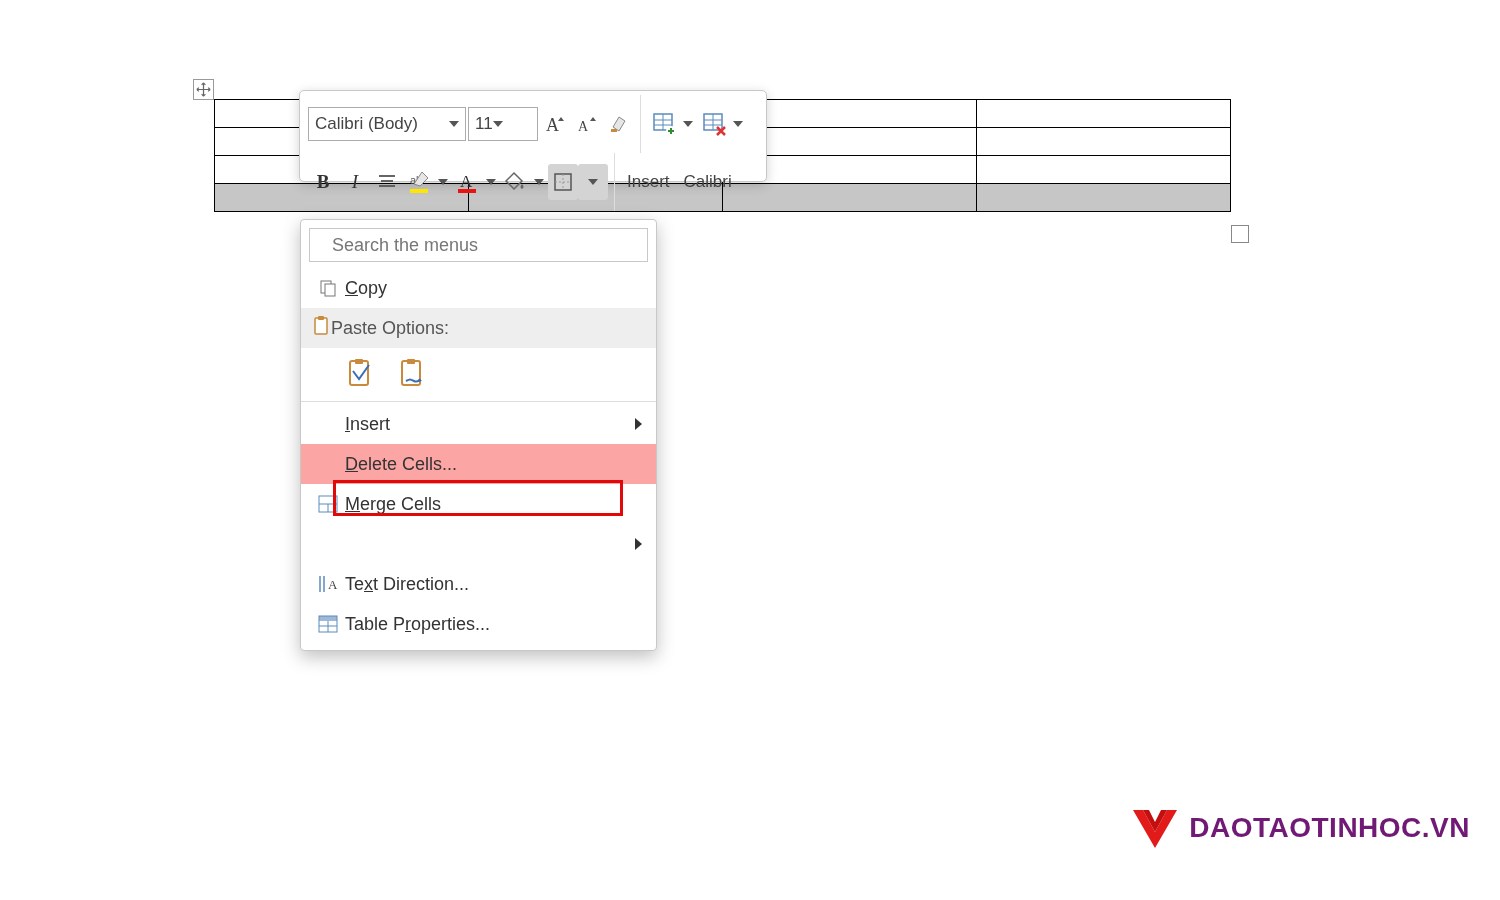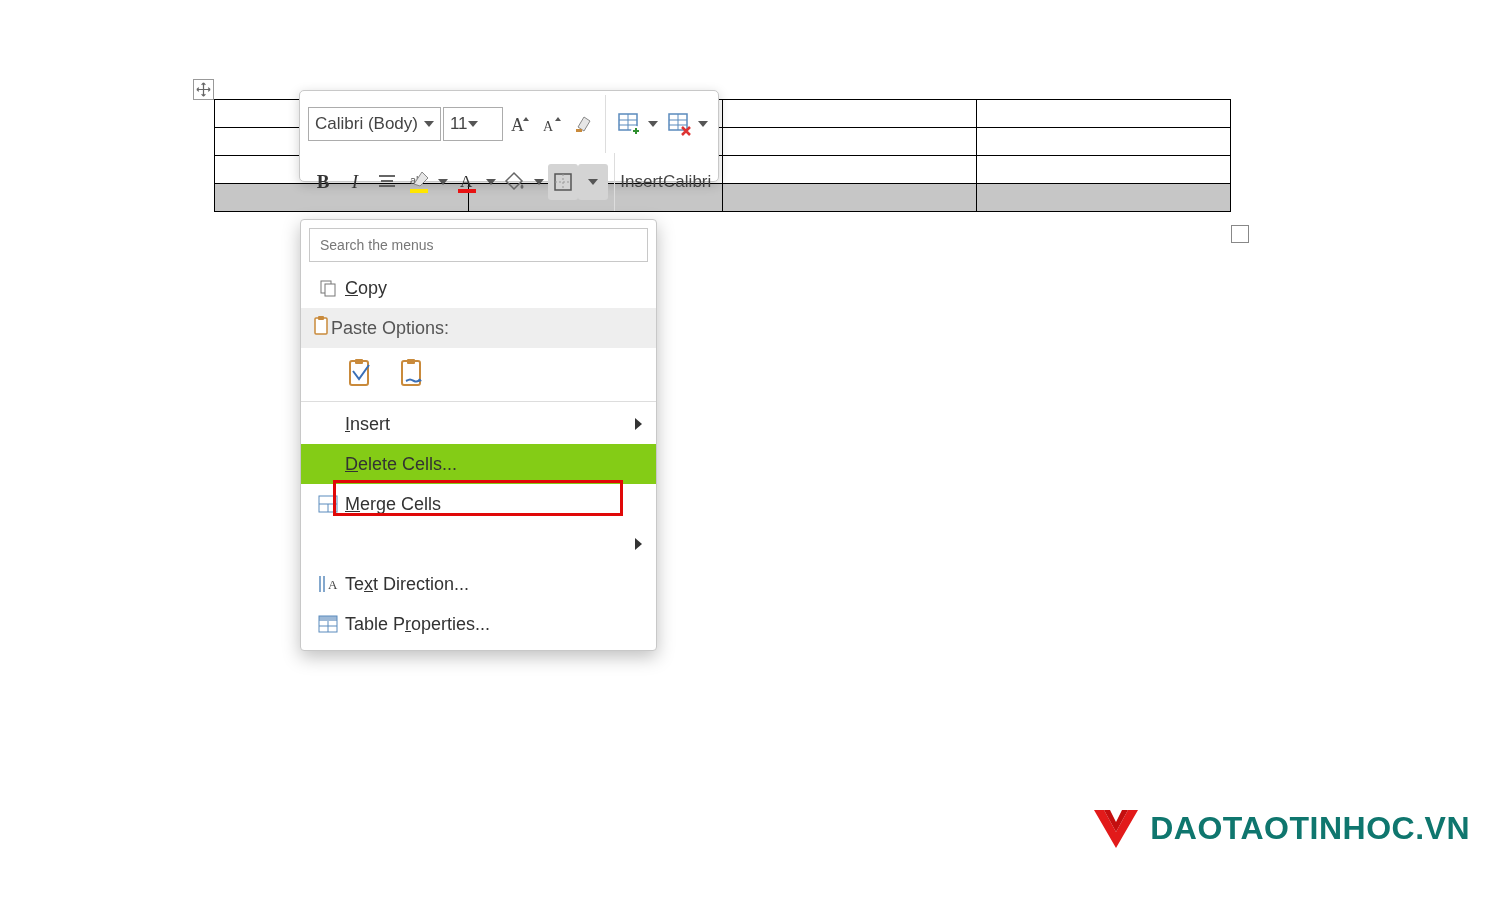--- a/index.html
+++ b/index.html
@@ -14,51 +14,51 @@
   .word-table tr.selected td{background:#c6c6c6}
 
   
   .move-handle{position:absolute;left:193px;top:79px;width:21px;height:21px;border:1px solid #999;background:#fff;display:flex;align-items:center;justify-content:center}
   .move-handle svg{width:15px;height:15px}
 
   
   .resize-handle{position:absolute;left:1231px;top:225px;width:18px;height:18px;border:1px solid #888;background:#fff}
 
   
-  .mini{position:absolute;left:299px;top:90px;width:420px;height:92px;background:#fff;border:1px solid #c8c8c8;border-radius:5px;box-shadow:0 3px 12px rgba(0,0,0,.18);padding:4px 8px;display:flex;flex-direction:column;justify-content:space-around}
+  .mini{position:absolute;left:299px;top:90px;width:468px;height:92px;background:#fff;border:1px solid #c8c8c8;border-radius:5px;box-shadow:0 3px 12px rgba(0,0,0,.18);padding:4px 8px;display:flex;flex-direction:column;justify-content:space-around}
   .mini-row{display:flex;align-items:center;gap:2px}
   .mini .btn{height:36px;min-width:30px;display:flex;align-items:center;justify-content:center;border-radius:3px;cursor:default;padding:0 4px;position:relative}
   .mini .btn.active{background:#d4d4d4}
   .mini .txtbtn{font-size:17px;color:#444;padding:0 6px}
   .mini .combo{height:34px;border:1px solid #acacac;background:#fff;display:flex;align-items:center;padding:0 6px;font-size:17px;color:#444}
   .font-combo{width:158px;justify-content:space-between}
   .size-combo{width:70px;justify-content:flex-start}
   .caret{width:0;height:0;border-left:5px solid transparent;border-right:5px solid transparent;border-top:6px solid #555}
   .sep{width:1px;height:58px;background:#ddd;margin:0 4px}
   .split{display:flex;align-items:center}
   .split .main{height:36px;display:flex;align-items:center;justify-content:center;padding:0 4px}
   .split .dd{width:14px;height:36px;display:flex;align-items:center;justify-content:center}
   .mini svg{display:block}
 
   
   .ctx{position:absolute;left:300px;top:219px;width:357px;background:#fff;border:1px solid #c8c8c8;border-radius:4px;box-shadow:0 6px 18px rgba(0,0,0,.25);padding:4px 0 6px}
-  .ctx .search{margin:4px 8px 6px;height:34px;border:1px solid #c8c8c8;background:#fff;display:flex;align-items:center;padding:0 10px;color:#777;font-size:14px}
+  .ctx .search{margin:4px 8px 6px;height:34px;border:1px solid #c8c8c8;background:#fff;display:flex;align-items:center;padding:0 22px;color:#777;font-size:18px}
   .ctx .item{height:40px;display:flex;align-items:center;padding-left:10px;font-size:18px;color:#333;position:relative}
-  .ctx .item.hover{background:#84cc16}
+  .ctx .item.hover{background:#fca5a5}
   .ctx .item .ico{width:34px;display:flex;justify-content:center;align-items:center}
   .ctx .item .lbl{flex:1}
   .ctx .item .arr{position:absolute;right:14px;width:0;height:0;border-top:6px solid transparent;border-bottom:6px solid transparent;border-left:7px solid #333}
   .ctx .item u{text-decoration:underline}
   .ctx .paste-hdr{height:40px;display:flex;align-items:center;padding-left:10px;background:#eee}
   .ctx .paste-hdr .lbl{font-weight:400;color:#555;font-size:18px}
   .ctx .paste-opts{height:54px;display:flex;align-items:center;padding-left:44px;gap:22px;border-bottom:1px solid #ddd;margin-bottom:2px}
   .ctx .red-box{position:absolute;border:3px solid #e00808;pointer-events:none}
 
   
-  .wm{position:absolute;right:30px;bottom:48px;display:flex;align-items:center;gap:8px;color:#0f766e;font-weight:800;font-size:32px;font-family:Arial,sans-serif;letter-spacing:.5px}
+  .wm{position:absolute;right:30px;bottom:48px;display:flex;align-items:center;gap:8px;color:#701a75;font-weight:800;font-size:28px;font-family:Arial,sans-serif;letter-spacing:.5px}
 </style>
 </head>
 <body>
 
 <div class="page">
 
   <div class="move-handle">
     <svg viewBox="0 0 16 16">
         <g stroke="#666" stroke-width="1.3" fill="none">
           <path d="M8 1v14M1 8h14"></path>

